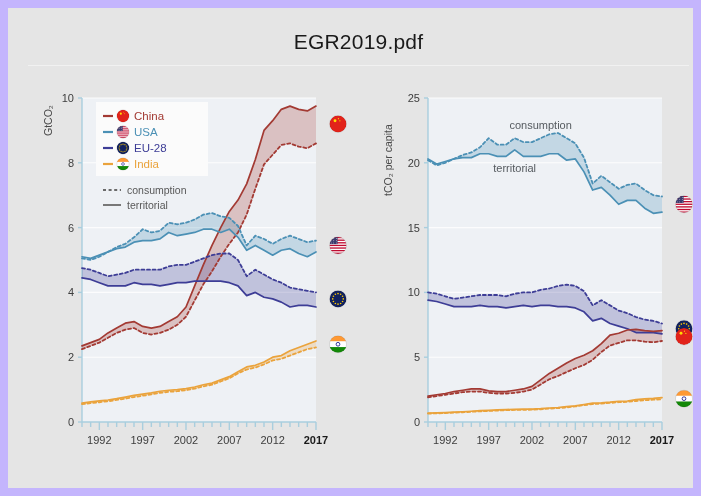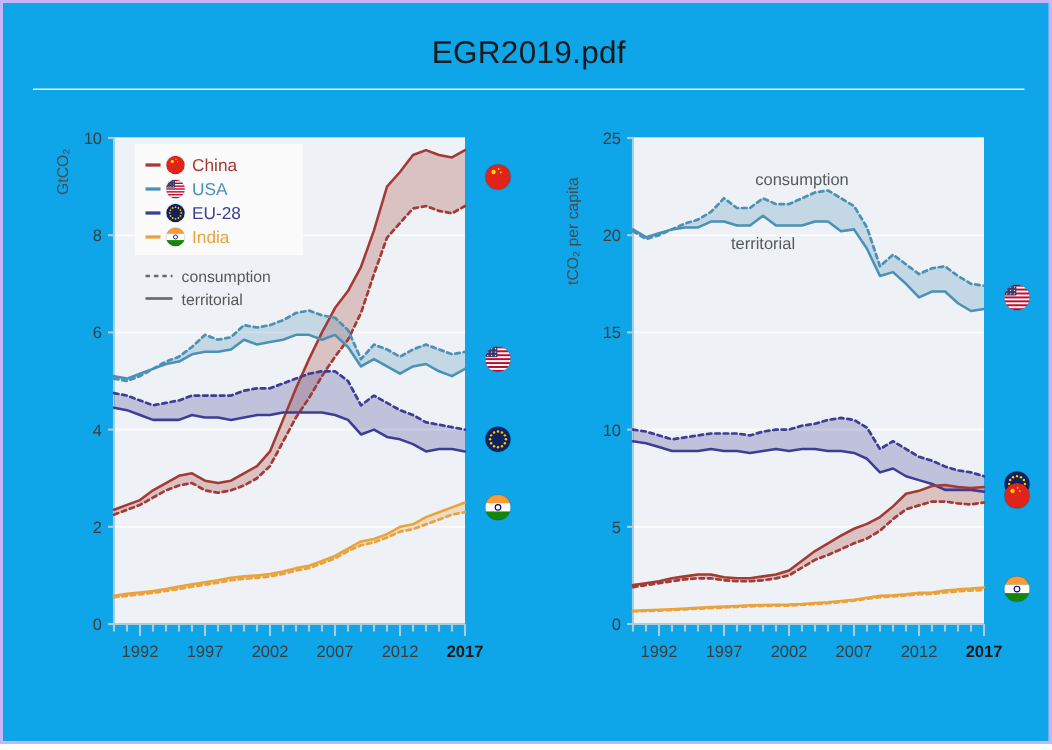--- a/index.html
+++ b/index.html
@@ -5,22 +5,22 @@
   html,body{margin:0;padding:0;}
   body{
     width:701px;height:500px;
     background:#ffffff;
     font-family:"Liberation Sans","DejaVu Sans",sans-serif;
     overflow:hidden;
   }
   #frame{
     position:absolute;left:0;top:0;width:701px;height:496px;
     box-sizing:border-box;
-    border:2px solid #c4b5fd;
-    background:#0ea5e9;
+    border:8px solid #c4b5fd;
+    background:#e5e5e5;
   }
   #doc-title{
     position:absolute;left:0;top:22px;width:701px;
     text-align:center;
     font-size:21px;
     color:#1a1a1a;
     letter-spacing:0.2px;
   }
   #title-divider{
     position:absolute;left:20px;top:57px;width:661px;height:1px;

